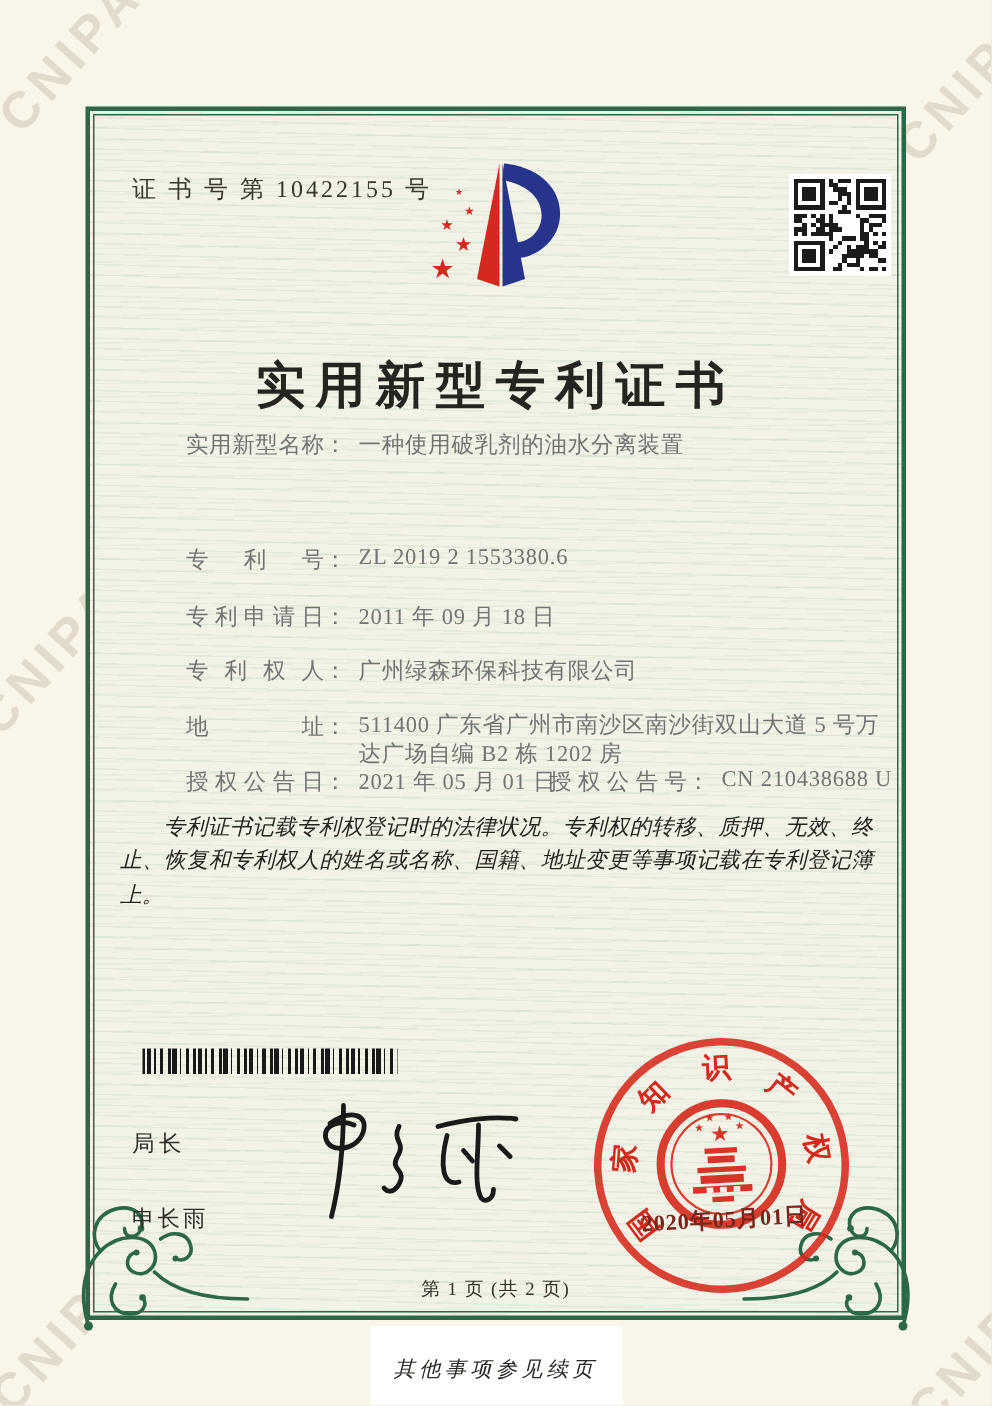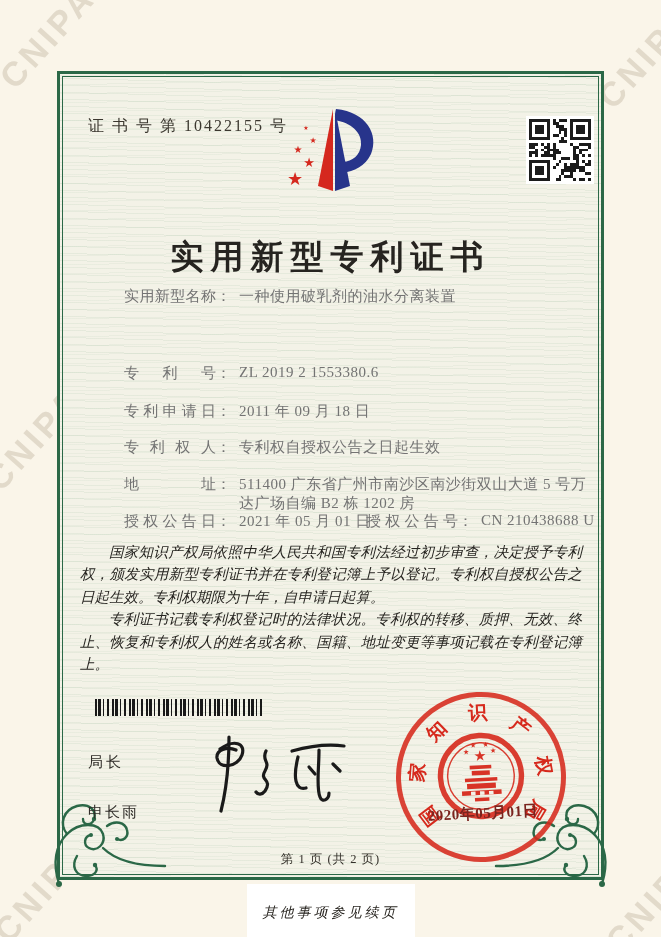--- a/index.html
+++ b/index.html
@@ -347,34 +347,33 @@
   <div class="row" style="top:287px;">
     <span class="lbl">实用新型名称</span><span class="colon">：</span><span class="val">一种使用破乳剂的油水分离装置</span>
   </div>
   <div class="row" style="top:364px;">
     <span class="lbl">专利号</span><span class="colon">：</span><span class="val">ZL 2019 2 1553380.6</span>
   </div>
   <div class="row" style="top:402px;">
     <span class="lbl">专利申请日</span><span class="colon">：</span><span class="val">2011 年 09 月 18 日</span>
   </div>
   <div class="row" style="top:438px;">
-    <span class="lbl">专利权人</span><span class="colon">：</span><span class="val">专利权自授权公告之日起生效</span>
+    <span class="lbl">专利权人</span><span class="colon">：</span><span class="val">广州绿森环保科技有限公司</span>
   </div>
   <div class="row" style="top:475px;">
     <span class="lbl">地址</span><span class="colon">：</span><span class="val wrap">511400 广东省广州市南沙区南沙街双山大道 5 号万达广场自编 B2 栋 1202 房</span>
   </div>
   <div class="row" style="top:512px;">
     <span class="lbl">授权公告日</span><span class="colon">：</span><span class="val">2021 年 05 月 01 日</span>
   </div>
   <div class="row" style="top:512px;left:330px;">
     <span class="lbl">授权公告号</span><span class="colon">：</span><span class="val">CN 210438688 U</span>
   </div>
 
   <div class="legal">
-    <p>国家知识产权局依照中华人民共和国专利法经过初步审查，决定授予专利权，颁发实用新型专利证书并在专利登记簿上予以登记。专利权自授权公告之日起生效。专利权期限为十年，自申请日起算。</p>
     <p>专利证书记载专利权登记时的法律状况。专利权的转移、质押、无效、终止、恢复和专利权人的姓名或名称、国籍、地址变更等事项记载在专利登记簿上。</p>
   </div>
 
   <div class="barcode"></div>
 
   <div class="sig-title">局长</div>
   <div class="sig-name">申长雨</div>
   <svg class="sig-script" width="170" height="85" viewBox="0 0 170 85">
     <g fill="none" stroke="#1a1a1a" stroke-width="3.2" stroke-linecap="round" stroke-linejoin="round">
       <path d="M28,16 C42,6 54,10 50,22 C46,34 27,37 25,25 C24,17 35,13 44,17"></path>

